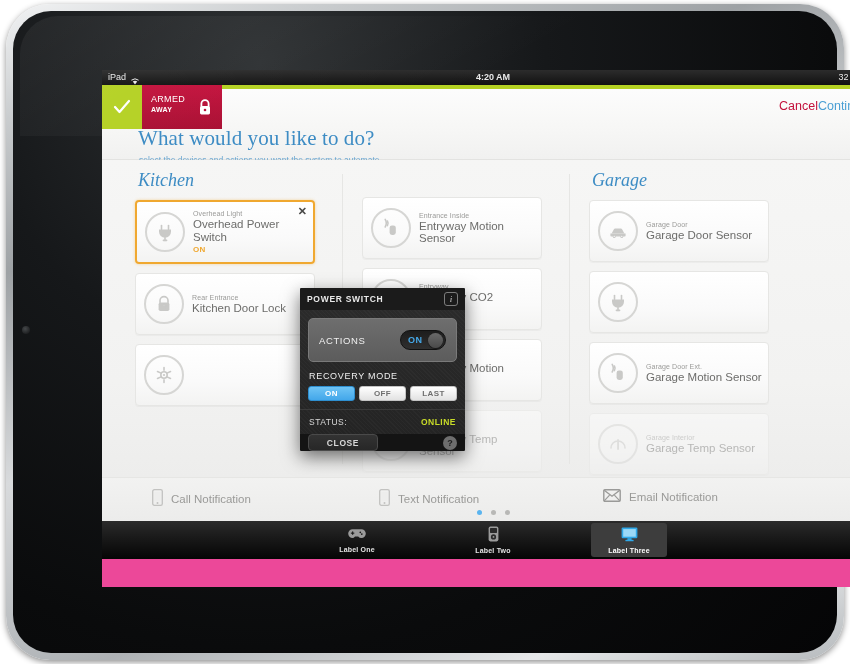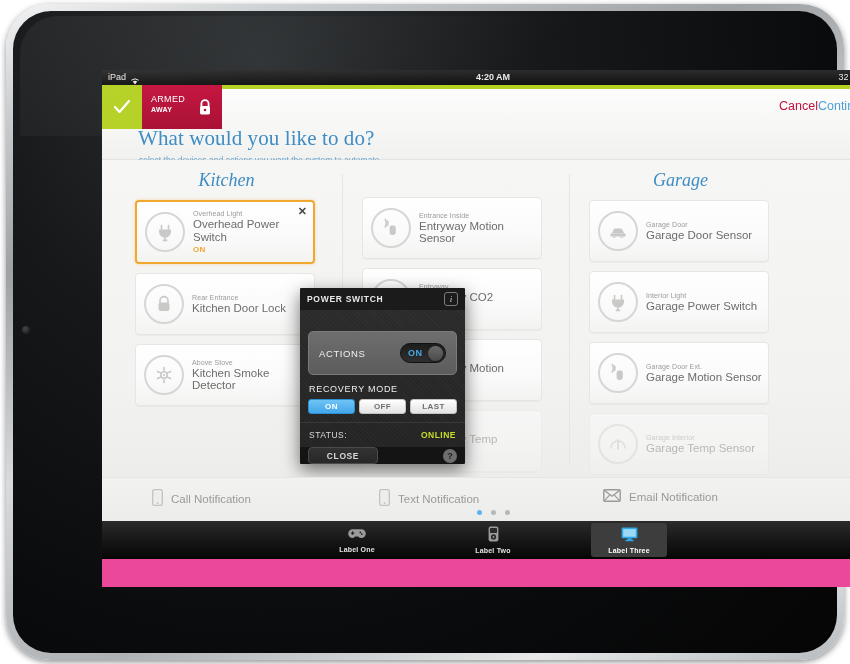--- a/index.html
+++ b/index.html
@@ -121,21 +121,21 @@
   }
   .col-divider { position:absolute; top:14px; width:1px; height:290px; background:#e6e6e4; }
 
   .column { position:absolute; top:10px; width:180px; }
   .column.c1 { left:33px; }
   .column.c2 { left:260px; }
   .column.c3 { left:487px; }
 
   .col-title {
     font-family:"Liberation Serif", serif; font-style:italic;
-    font-size:18px; color:#3d8cc4; margin-bottom:9px; padding-left:3px;text-align:center;
+    font-size:18px; color:#3d8cc4; margin-bottom:9px; padding-left:3px;
   }
 
   .card {
     position:relative;
     height:62px; margin-bottom:9px;
     background: linear-gradient(#ffffff,#fafafa 60%,#f3f3f2);
     border:1px solid #e6e6e4;
     border-radius:4px;
     box-shadow:0 1px 1px rgba(0,0,0,.035);
     display:flex; align-items:center;
@@ -215,21 +215,21 @@
   .info-btn {
     width:14px; height:14px; border:1px solid #7c7c7c; border-radius:3px;
     display:flex; align-items:center; justify-content:center;
     color:#cfcfcf; font-size:9px; font-style:italic;
     font-family:"Liberation Serif", serif; cursor:pointer;
   }
   .m-body {
     background:
       repeating-linear-gradient(45deg, rgba(255,255,255,.022) 0 1px, rgba(0,0,0,0) 1px 3px),
       linear-gradient(#2b2b2b,#242424);
-    padding:21px 8px 0 8px;
+    padding:8px 8px 0 8px;
   }
   .actions-panel {
     height:44px; border-radius:5px;
     background: linear-gradient(#6e6e6e,#5c5c5c);
     border:1px solid #7a7a7a;
     display:flex; align-items:center; justify-content:space-between;
     padding:0 10px;
   }
   .actions-label { color:#f0f0f0; font-size:9.5px; letter-spacing:.6px; }
   .toggle {
@@ -393,24 +393,20 @@
             <div class="card">
               <div class="ico-wrap">
                 <div class="ico-circle">
                   <svg width="24" height="24" viewBox="0 0 24 24" fill="none" stroke="#c9c9c7" stroke-width="1.6" stroke-linecap="round" stroke-linejoin="round">
                     <circle cx="12" cy="12" r="3.2"></circle>
                     <circle cx="12" cy="12" r="1.1" fill="#c9c9c7" stroke="none"></circle>
                     <path d="M5.5 8.5 l3 1.4 M5.5 15.5 l3 -1.4 M18.5 8.5 l-3 1.4 M18.5 15.5 l-3 -1.4 M12 4.6 v2.6 M12 16.8 v2.6"></path>
                   </svg>
                 </div>
               </div>
-              <div class="txt">
-                <div class="sub">Above Stove</div>
-                <div class="name">Kitchen Smoke Detector</div>
-              </div>
             </div>
           </div>
       </div>
 
       <div class="column c2">
         <div class="col-title" style="height:18px"></div>
         <div id="col1cards">
             <div class="card">
               <div class="ico-wrap">
                 <div class="ico-circle">
@@ -498,24 +494,20 @@
               <div class="ico-wrap">
                 <div class="ico-circle">
                   <svg width="24" height="24" viewBox="0 0 24 24" fill="none" stroke="#c9c9c7" stroke-width="1.6" stroke-linecap="round" stroke-linejoin="round">
                     <path d="M8.5 5.5 v4"></path>
                     <path d="M15.5 5.5 v4"></path>
                     <path d="M6 9.5 h12 v2.2 a6 6 0 0 1 -12 0 Z" fill="#c9c9c7" stroke="none"></path>
                     <path d="M12 17.8 v2.6"></path>
                     <path d="M10.4 20.4 h3.2"></path>
                   </svg>
                 </div>
-              </div>
-              <div class="txt">
-                <div class="sub">Interior Light</div>
-                <div class="name">Garage Power Switch</div>
               </div>
             </div>
             <div class="card">
               <div class="ico-wrap">
                 <div class="ico-circle">
                   <svg width="24" height="24" viewBox="0 0 24 24" fill="none" stroke="#c9c9c7" stroke-width="1.6" stroke-linecap="round" stroke-linejoin="round">
                     <rect x="10.6" y="9.4" width="6.2" height="9.6" rx="2.4" fill="#c9c9c7" stroke="none"></rect>
                     <path d="M8.4 9.6 a4.4 4.4 0 0 0 0 -4.6"></path>
                     <path d="M6.2 11 a7.4 7.4 0 0 0 0 -7.6"></path>
                   </svg>

